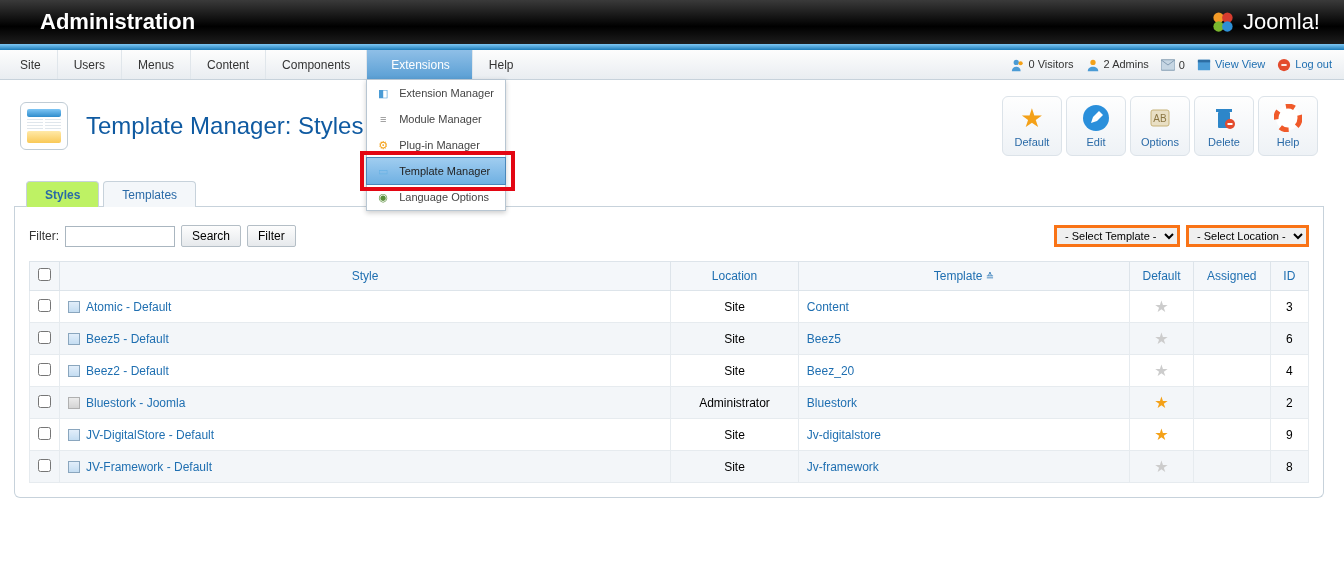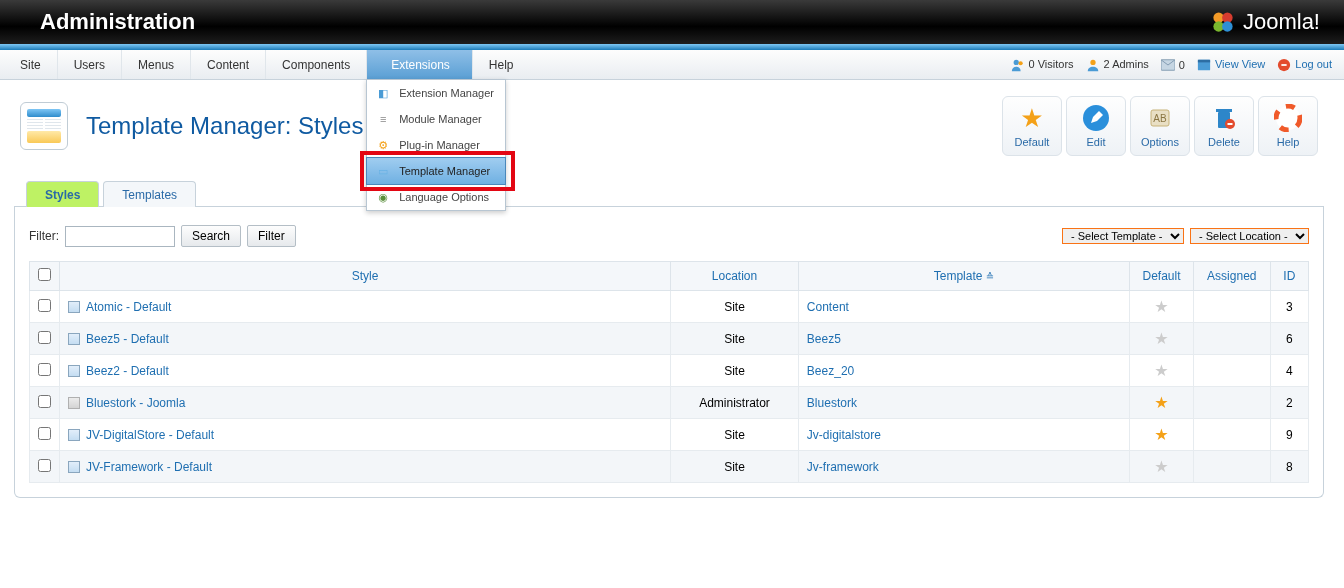--- a/index.html
+++ b/index.html
@@ -49,21 +49,21 @@
 .tab { padding: 6px 18px 5px; border: 1px solid #c7d2db; border-bottom: none; background: #f4f7fa; border-radius: 4px 4px 0 0; cursor:pointer; color: #2a6aa7; font-size: 12px; position: relative; top: 1px; }
 .tab.active { background: #bef264; color: #2a6aa7; font-weight: bold; }
 
 
 .panel { border: 1px solid #c7d2db; border-top:none; border-radius: 0 0 6px 6px; padding: 18px 14px 14px; }
 .filterrow { display: flex; align-items: center; gap: 6px; margin-bottom: 14px; }
 .filterrow label { font-size: 12px; color: #333; }
 .filterrow input[type=text] { height: 21px; border: 1px solid #aab6c0; width: 110px; padding: 0 4px; }
 .filterrow button { height: 22px; padding: 0 10px; background: linear-gradient(#fdfdfd,#e6e9ec); border: 1px solid #b4bec6; border-radius: 2px; cursor: pointer; font-size:12px; }
 .filter-selects { margin-left: auto; display: flex; gap: 6px; }
-.filter-selects select { height: 16px; border: 1px solid #f97316; font-size: 11px; padding: 0 4px; }
+.filter-selects select { height: 22px; border: 3px solid #f97316; font-size: 11px; padding: 0 4px; }
 
 
 table.adminlist { width: 100%; border-collapse: collapse; font-size: 12px; }
 table.adminlist th { background: #f4f7fa; border: 1px solid #dde4ea; padding: 6px 8px; color: #1f6fb1; font-weight: normal; text-align: center; }
 table.adminlist th.left { text-align: center; }
 table.adminlist td { border: 1px solid #e6ebef; padding: 6px 8px; vertical-align: middle; }
 table.adminlist tbody tr:nth-child(even) td { background: #f3f6f9; }
 table.adminlist td.c { text-align: center; }
 table.adminlist td a, table.adminlist th a { color: #1f6fb1; text-decoration: none; }
 .rowico { display:inline-block; width:12px; height:12px; border:1px solid #8aa6be; background:linear-gradient(#e2eefa,#c4ddf2); margin-right:6px; vertical-align:middle; }

